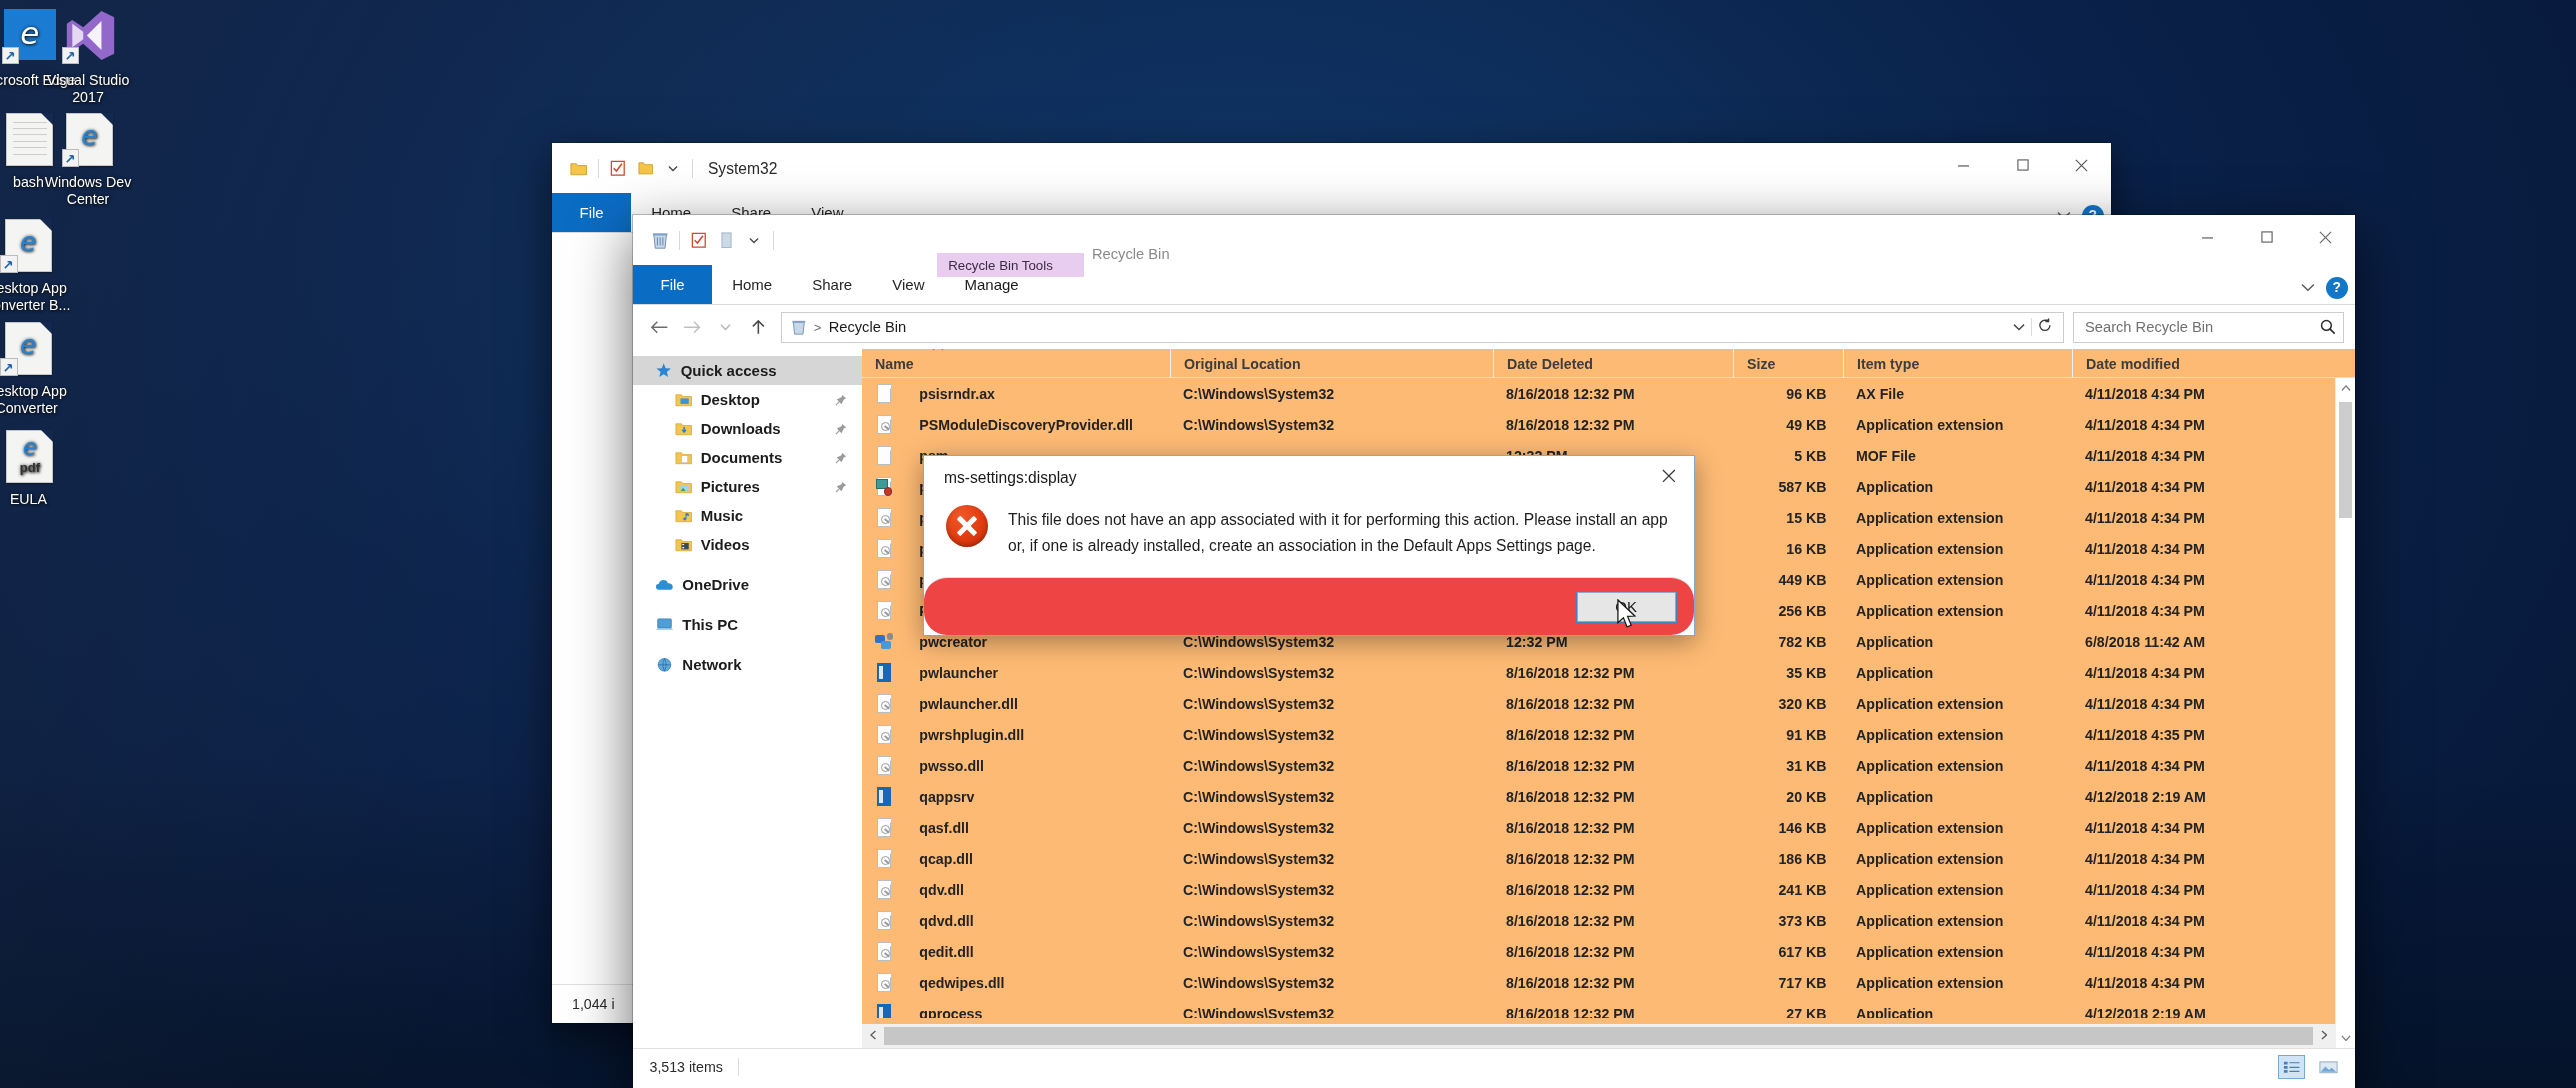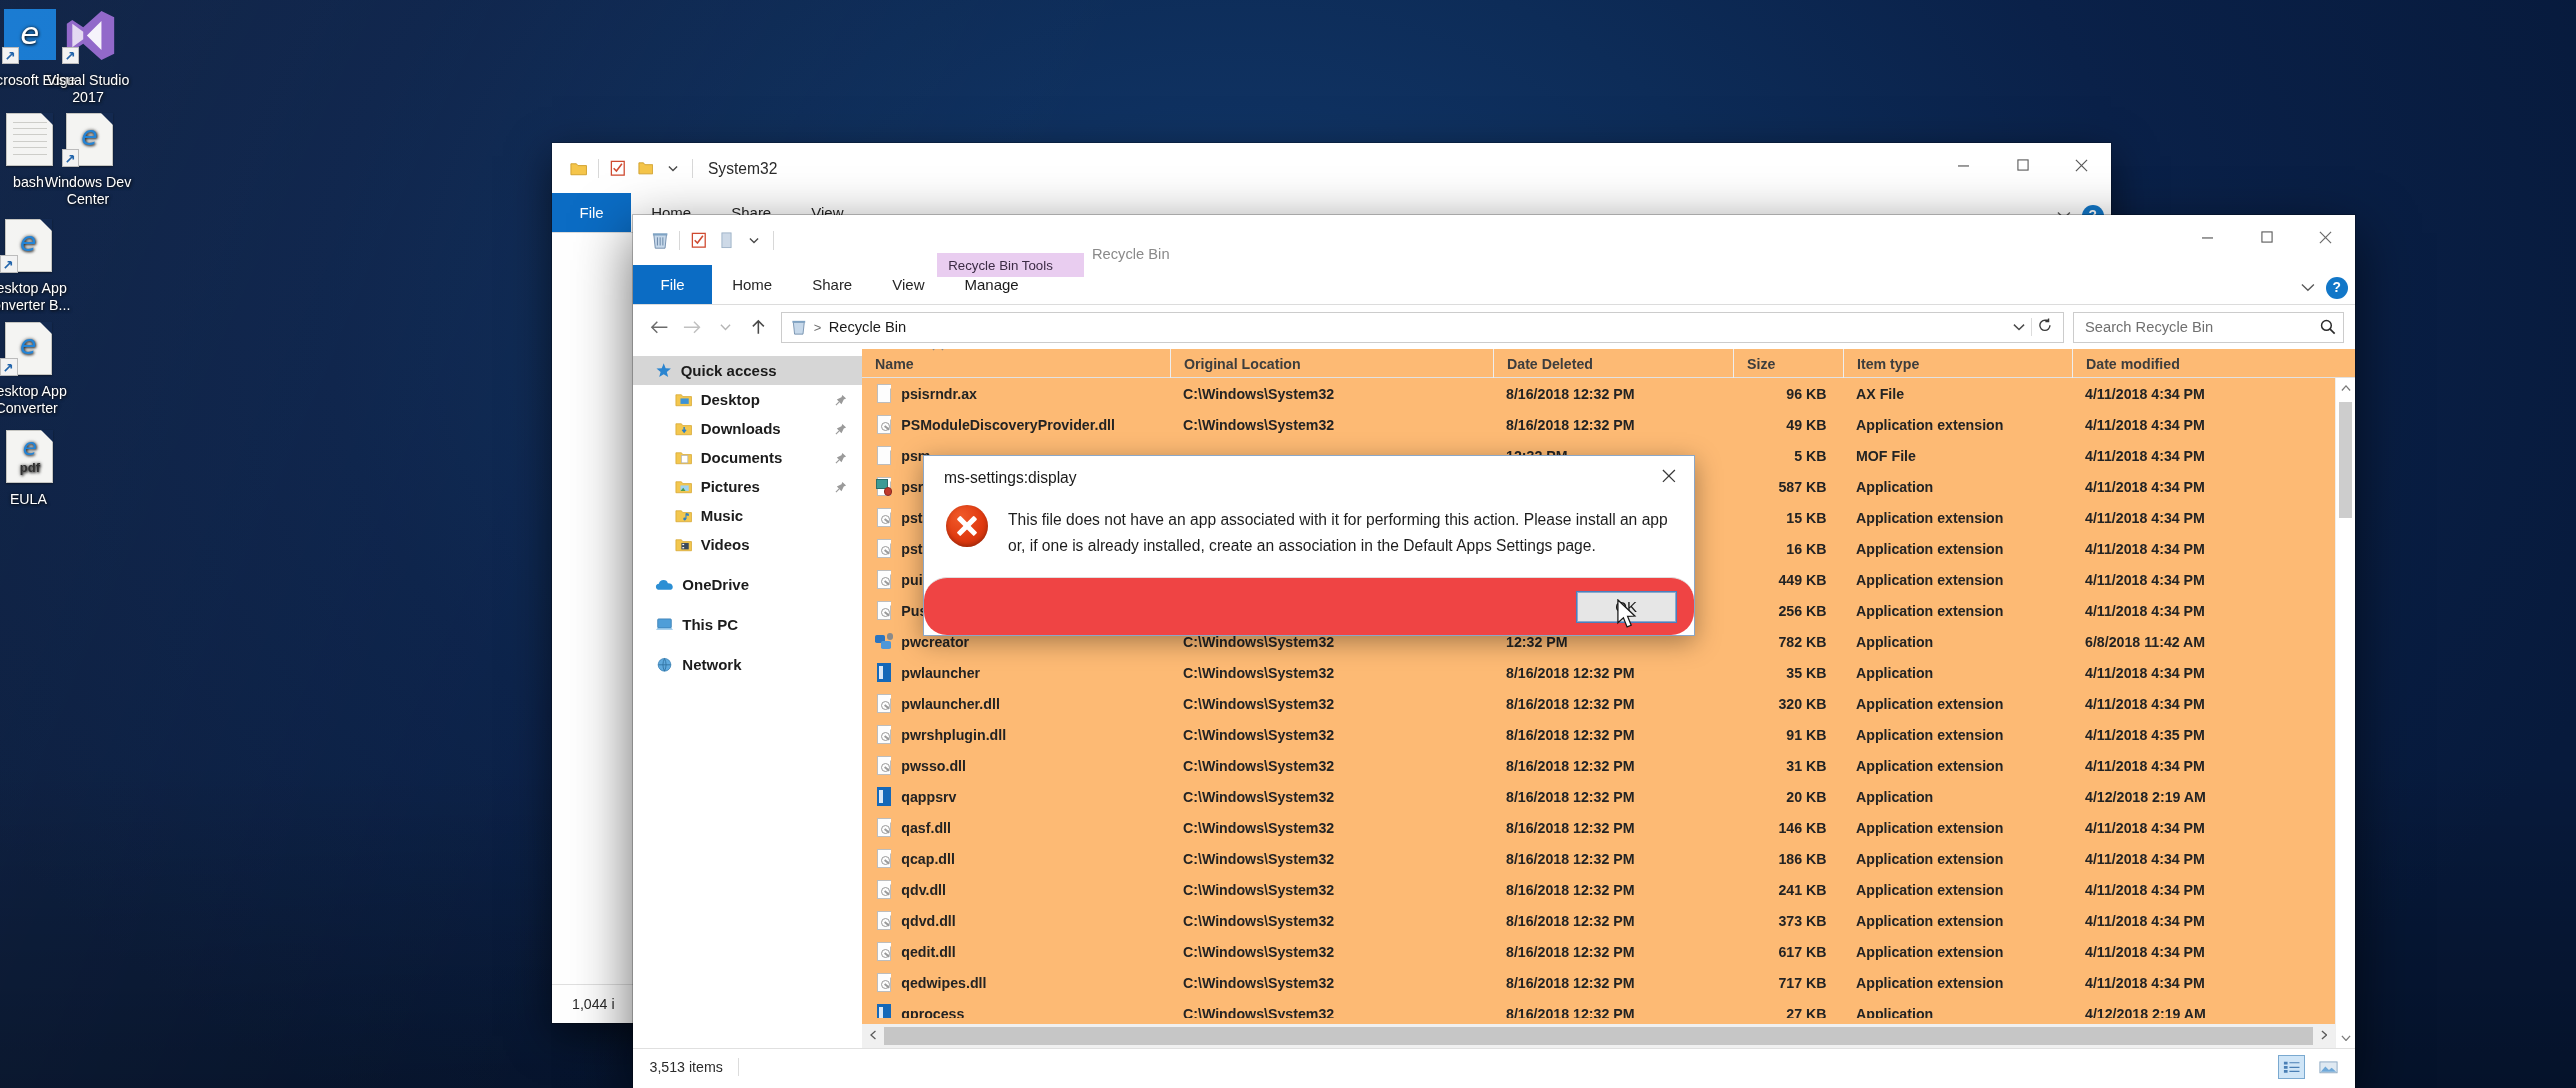--- a/index.html
+++ b/index.html
@@ -298,21 +298,21 @@
   .frow {
     display: flex;
     height: 31px;
     align-items: center;
     font-size: 14.2px;
     color: #232323;
     white-space: nowrap;
   }
   .frow .cell { padding-left: 13px; overflow: hidden; }
   .frow .cell.num { text-align: right; padding-right: 16.5px; padding-left: 0; }
-  .frow .cell.nm { display: flex; align-items: center; gap: 8px; }
+  .frow .cell.nm { display: flex; align-items: center; gap: 26px; }
 
   
   .fi { width: 18.3px; height: 20px; position: relative; flex-shrink: 0; }
   .fi .page {
     position: absolute; left: 1.8px; top: 0.9px;
     width: 14.7px; height: 18.3px;
     background: #fdfdfd; border: 0.9px solid #bdbdbd;
   }
   .fi .page::before {
     content:""; position:absolute; right:-0.9px; top:-0.9px;

